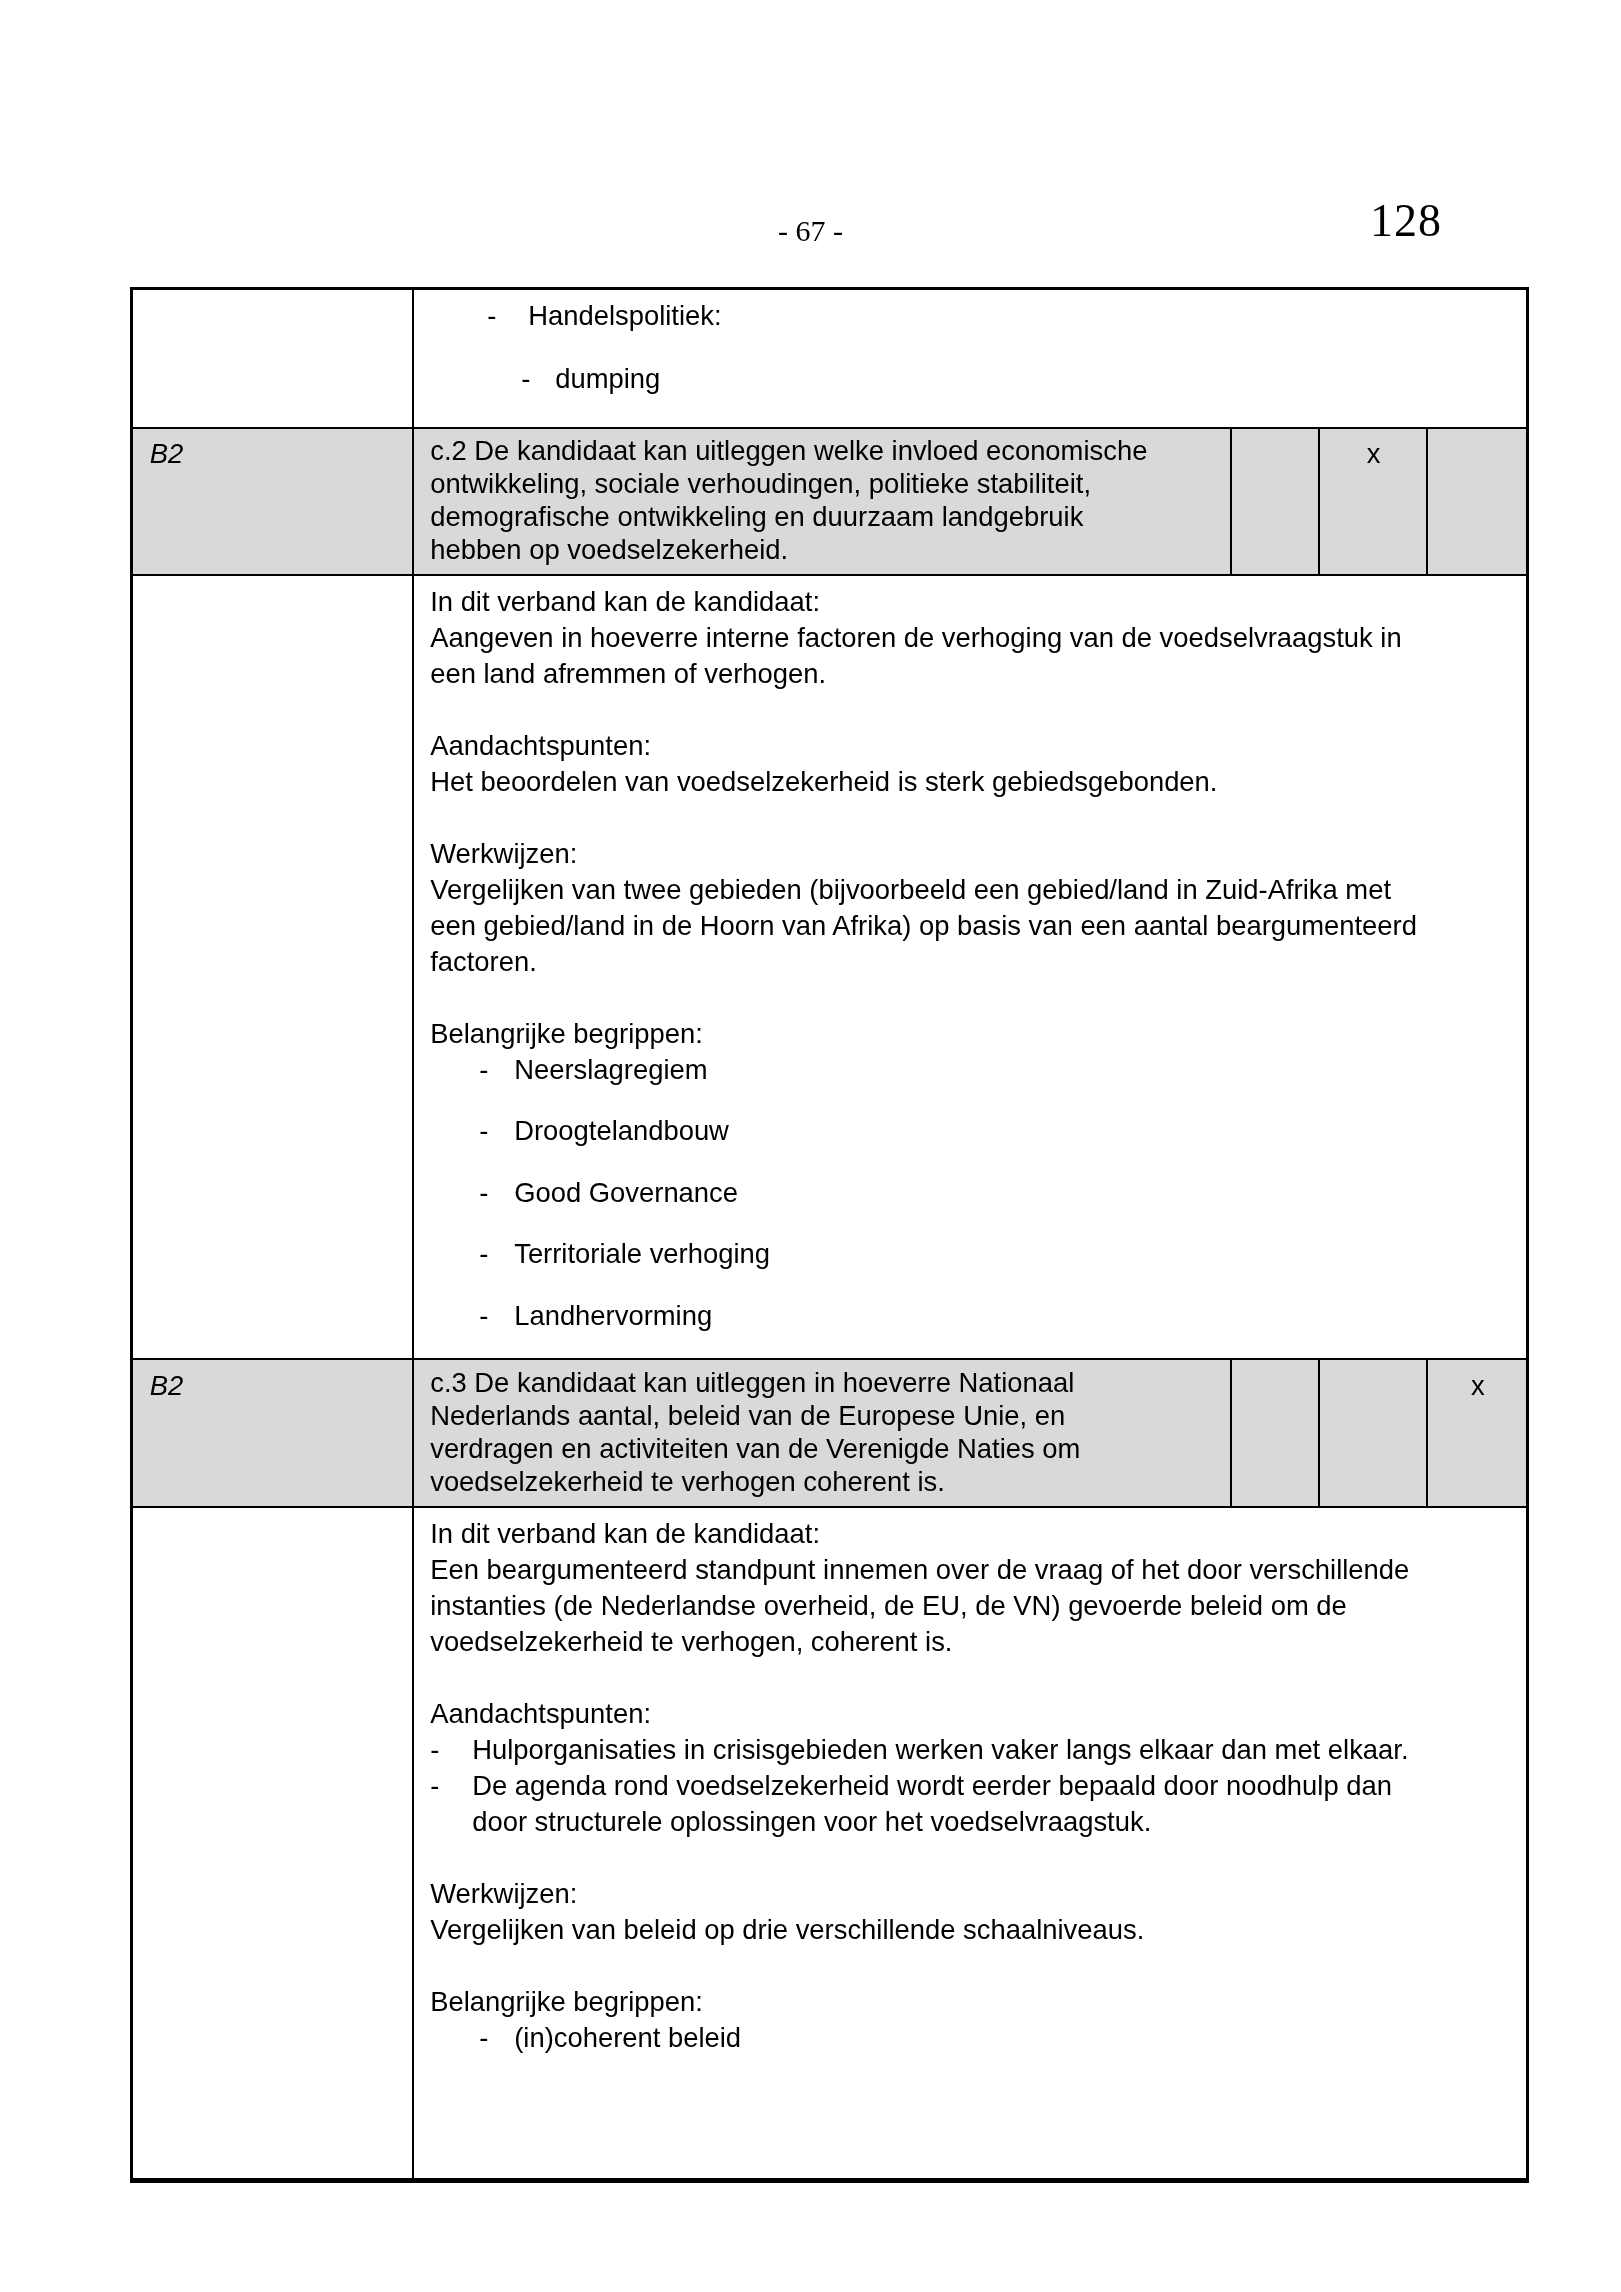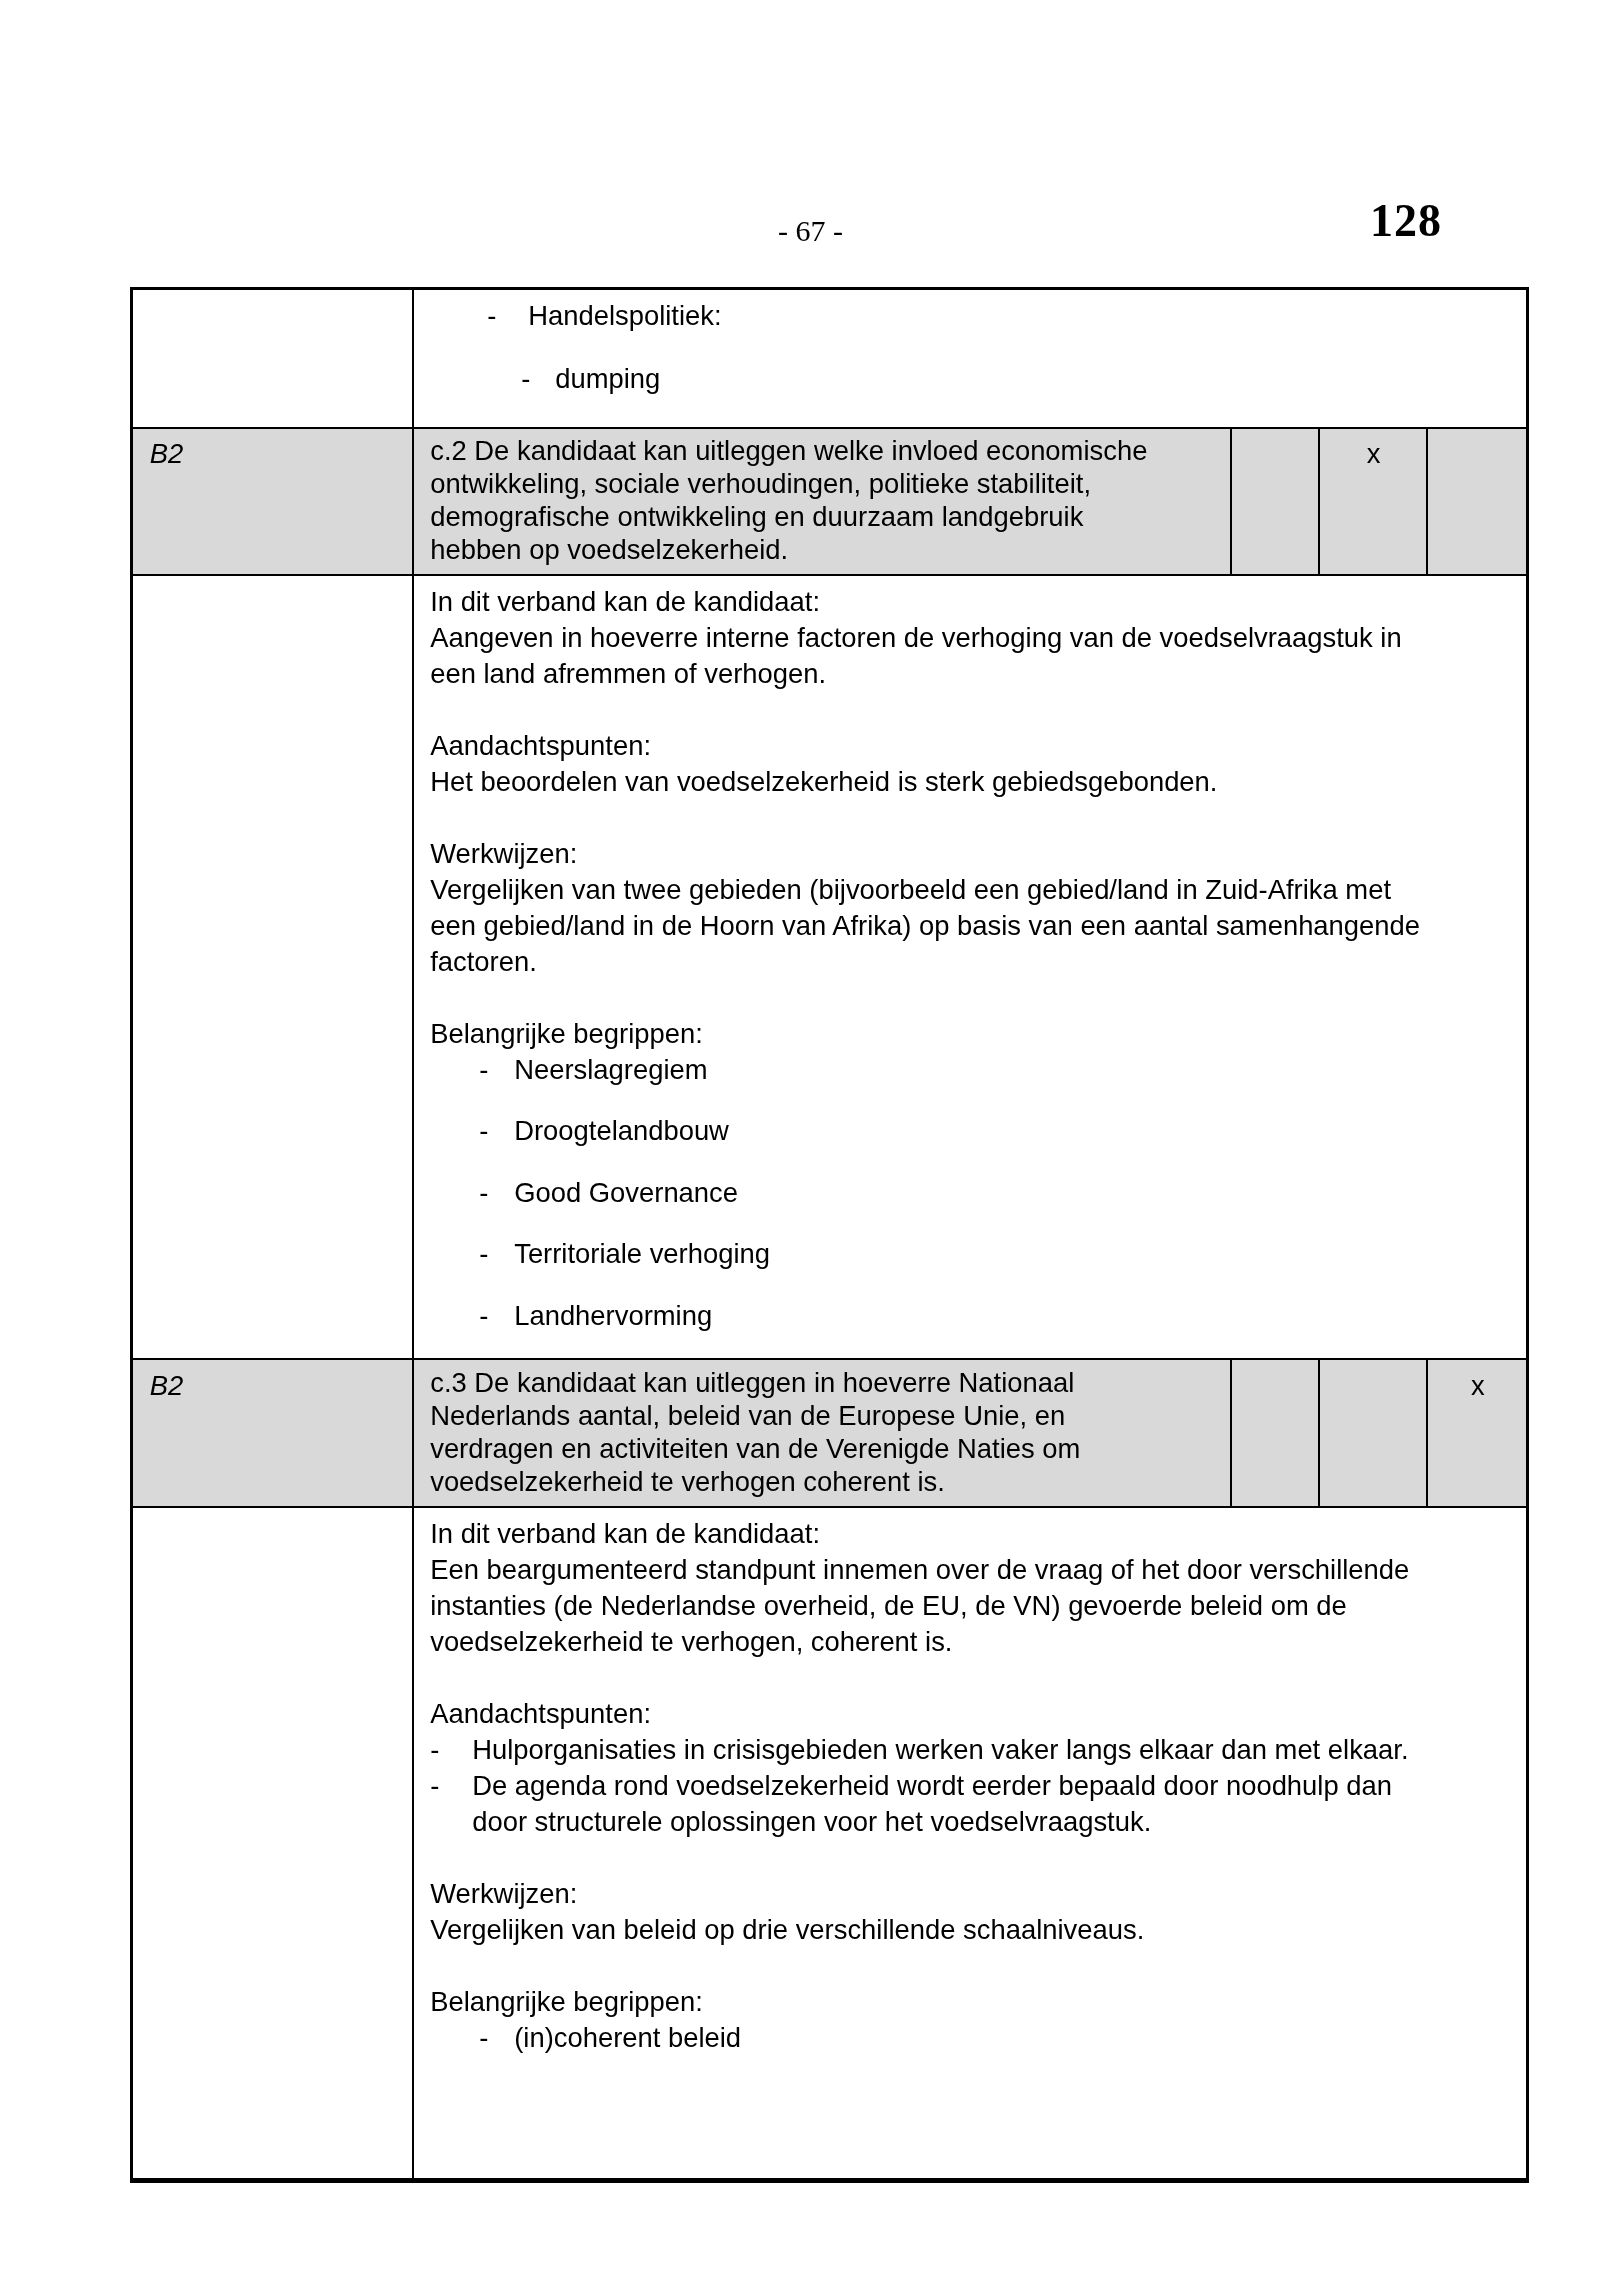--- a/index.html
+++ b/index.html
@@ -15,21 +15,21 @@
   
   .page-num {
     position:absolute; top:214px; left:0; right:0;
     text-align:center;
     font-family:"Liberation Serif", serif;
     font-size:30px;
   }
   .doc-num {
     position:absolute; top:194px; left:1370px;
     font-family:"Liberation Serif", serif;
-    font-size:46px; font-weight:bold;
+    font-size:46px; font-weight:normal;
     letter-spacing:1px;
   }
 
   
   table.doc-table {
     position:absolute; left:130px; top:287px;
     width:1397px; height:1872px;
     border-collapse:collapse;
     table-layout:fixed;
     border:3.9px solid #000;
@@ -122,21 +122,21 @@
     <td colspan="4">
       <div class="tl">In dit verband kan de kandidaat:</div>
       <div class="tl">Aangeven in hoeverre interne factoren de verhoging van de voedselvraagstuk in</div>
       <div class="tl">een land afremmen of verhogen.</div>
       <div class="gap"></div>
       <div class="tl">Aandachtspunten:</div>
       <div class="tl">Het beoordelen van voedselzekerheid is sterk gebiedsgebonden.</div>
       <div class="gap"></div>
       <div class="tl">Werkwijzen:</div>
       <div class="tl">Vergelijken van twee gebieden (bijvoorbeeld een gebied/land in Zuid-Afrika met</div>
-      <div class="tl">een gebied/land in de Hoorn van Afrika) op basis van een aantal samenhangende</div>
+      <div class="tl">een gebied/land in de Hoorn van Afrika) op basis van een aantal beargumenteerd</div>
       <div class="tl">factoren.</div>
       <div class="gap"></div>
       <div class="tl">Belangrijke begrippen:</div>
       <div class="li li-b">
         <span class="dash">-</span>
         <span class="li-text">Neerslagregiem</span>
       </div>
       <div class="li li-b">
         <span class="dash">-</span>
         <span class="li-text">Droogtelandbouw</span>

